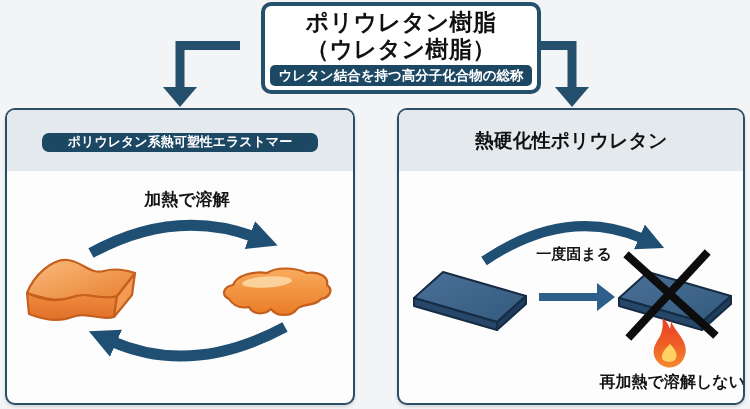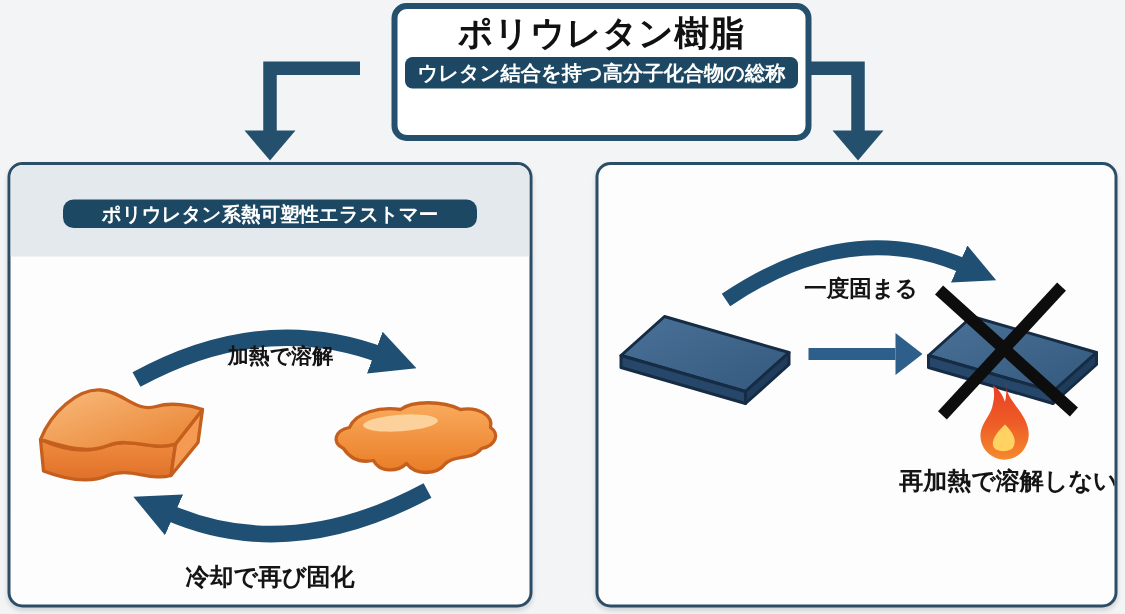--- a/index.html
+++ b/index.html
@@ -34,21 +34,21 @@
     border:2.5px solid #2c4d66;border-radius:10px;box-sizing:border-box;
     overflow:hidden;z-index:2;box-shadow:0 2px 3px rgba(30,50,70,.15);
   }
   .panel-left{left:5px;width:350px;}
   .panel-right{left:397px;width:348px;}
   .panel-header{
     height:61px;background:#e4e9ed;display:flex;flex-direction:column;
     align-items:center;justify-content:center;
   }
   .panel-title{font-size:19px;font-weight:bold;white-space:nowrap;letter-spacing:0;}
-  .panel-header .badge{margin-top:3px;font-size:13px;border-radius:7px;padding:1px 26px;}
+  .panel-header .badge{margin-top:3px;font-size:13px;border-radius:7px;padding:1px 26px;font-family:Liberation Mono, monospace;}
   .panel-body{position:relative;height:229px;}
   .lbl{
     position:absolute;font-weight:bold;text-align:center;z-index:4;
     white-space:nowrap;color:#141414;
   }
   .diagram-svg{position:absolute;left:0;top:0;z-index:1;}
 </style>
 </head>
 <body>
 
@@ -60,30 +60,30 @@
     </g>
     <polygon fill="#24506e" points="163,87 197,87 180,107"></polygon>
     <g fill="none" stroke="#24506e" stroke-width="9">
       <path d="M 510 45.5 L 572 45.5 L 572 88"></path>
     </g>
     <polygon fill="#24506e" points="555,87 589,87 572,107"></polygon>
   </svg>
 
   <div class="root-box">
     <div class="root-title">ポリウレタン樹脂</div>
+    <div class="root-title">（ウレタン樹脂）</div>
     <div class="badge root-badge">ウレタン結合を持つ高分子化合物の総称</div>
   </div>
 
   <div class="panel panel-left">
     <div class="panel-header">
       <div class="badge">ポリウレタン系熱可塑性エラストマー</div>
     </div>
     <div class="panel-body">
-      <div class="lbl" style="left:95px;top:17px;width:170px;font-size:14px;margin-top:41px;">加熱で溶解</div>
-      <div class="lbl" style="left:73px;top:204px;width:200px;font-size:16px;">冷却で再び固化</div>
+      <div class="lbl" style="left:95px;top:17px;width:170px;font-size:17px;">加熱で溶解</div>
 
       <svg class="diagram-svg" width="345" height="229" viewBox="0 0 345 229">
         <defs>
           <marker id="ahL" markerWidth="2.7" markerHeight="2.7" refX="0.5" refY="1.35" orient="auto" markerUnits="strokeWidth">
             <path d="M0,0 L2.7,1.35 L0,2.7 Z" fill="#1f4f73"></path>
           </marker>
           <linearGradient id="blkTop" x1="0" y1="0" x2="1" y2="1">
             <stop offset="0" stop-color="#f9bc7d"></stop>
             <stop offset="1" stop-color="#e8802f"></stop>
           </linearGradient>
@@ -119,20 +119,23 @@
                    C118,24 116,32 106,34 C100,42 88,38 82,44
                    C76,52 62,52 56,44 C50,50 38,50 34,42
                    C24,44 18,40 14,34 Z"></path>
           <ellipse cx="52" cy="17" rx="25" ry="5.5" fill="#fdd7a4" stroke="none" opacity="0.9" transform="rotate(-4 52 17)"></ellipse>
         </g>
       </svg>
     </div>
   </div>
 
   <div class="panel panel-right">
+    <div class="panel-header">
+      <div class="panel-title">熱硬化性ポリウレタン</div>
+    </div>
     <div class="panel-body">
       <div class="lbl" style="left:115px;top:74px;width:120px;font-size:15px;line-height:18px;">一度固まる</div>
       <div class="lbl" style="left:180px;top:201px;width:166px;font-size:16px;text-align:right;">再加熱で溶解しない</div>
 
       <svg class="diagram-svg" width="343" height="229" viewBox="0 0 343 229">
         <defs>
           <marker id="ahR" markerWidth="2.7" markerHeight="2.7" refX="0.5" refY="1.35" orient="auto" markerUnits="strokeWidth">
             <path d="M0,0 L2.7,1.35 L0,2.7 Z" fill="#1f4f73"></path>
           </marker>
           <linearGradient id="boxTop" x1="0" y1="0" x2="1" y2="1">

